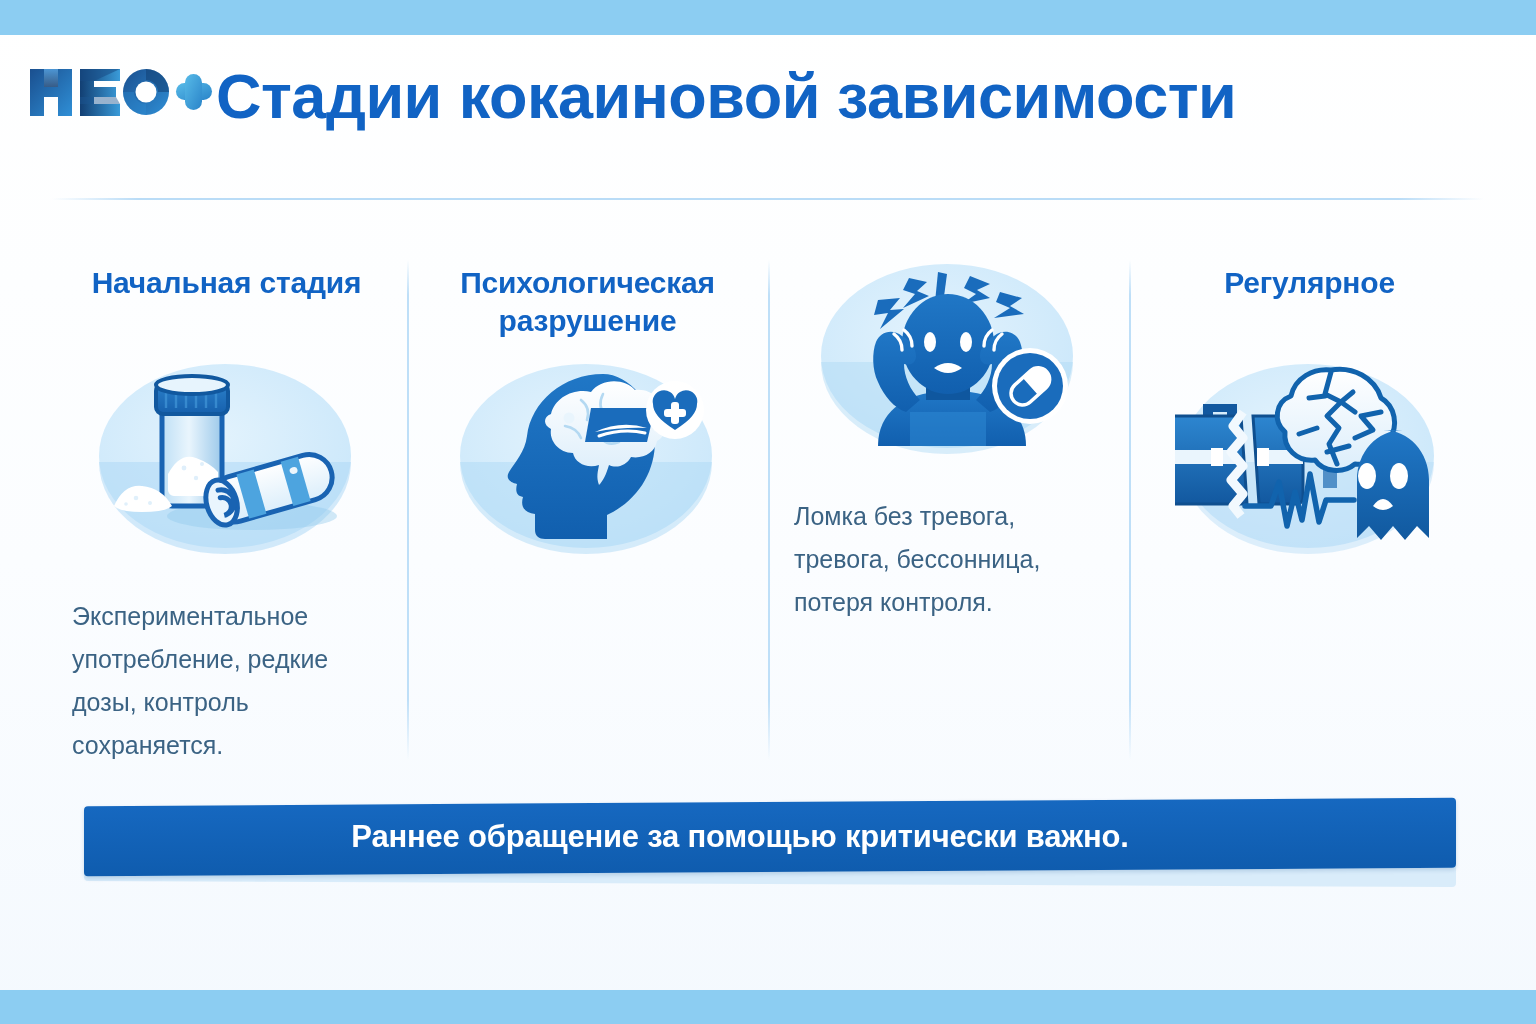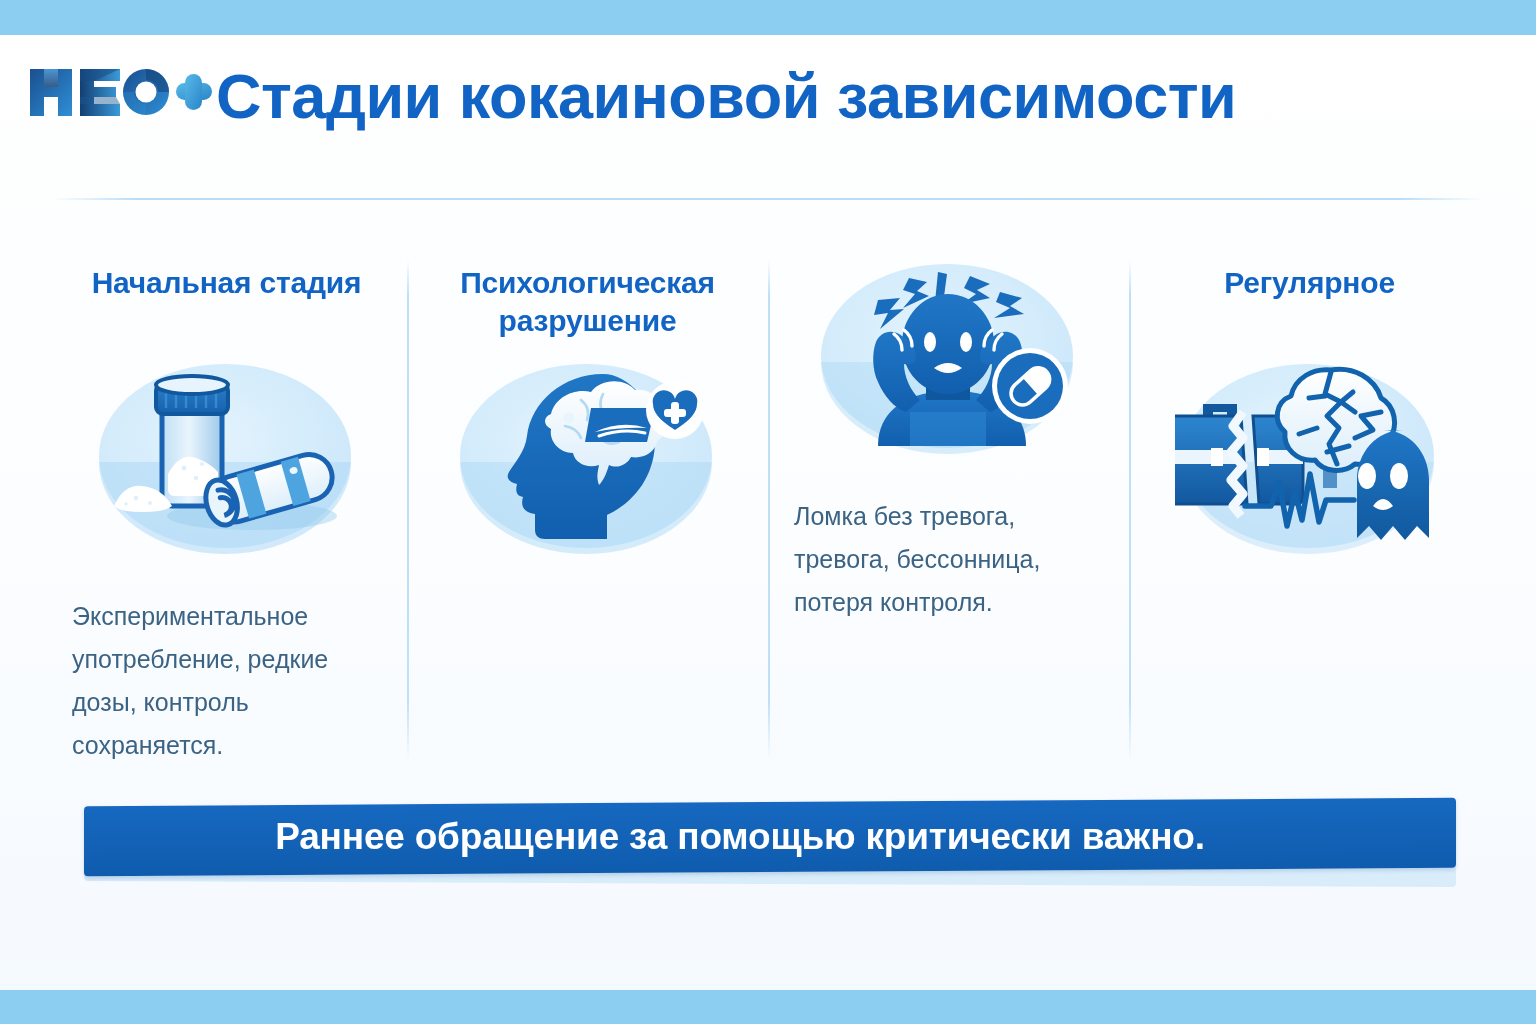--- a/index.html
+++ b/index.html
@@ -92,21 +92,21 @@
   .banner{
     position:absolute;left:84px;top:802px;width:1372px;height:70px;
     background:linear-gradient(180deg,#1668c0 0%,#0f5cae 100%);
     border-radius:4px;
     display:flex;align-items:center;
     transform:skewY(-0.35deg);
     box-shadow:0 2px 4px rgba(12,74,140,0.18);
   }
   .banner-text{
     transform:skewY(0.35deg);
-    color:#ffffff;font-size:37px;font-weight:700;
+    color:#ffffff;font-size:31px;font-weight:700;
     width:100%;text-align:center;
     letter-spacing:-0.2px;
     padding-right:60px;
     box-sizing:border-box;
   }
 </style>
 </head>
 <body>
 
 <div class="page">

